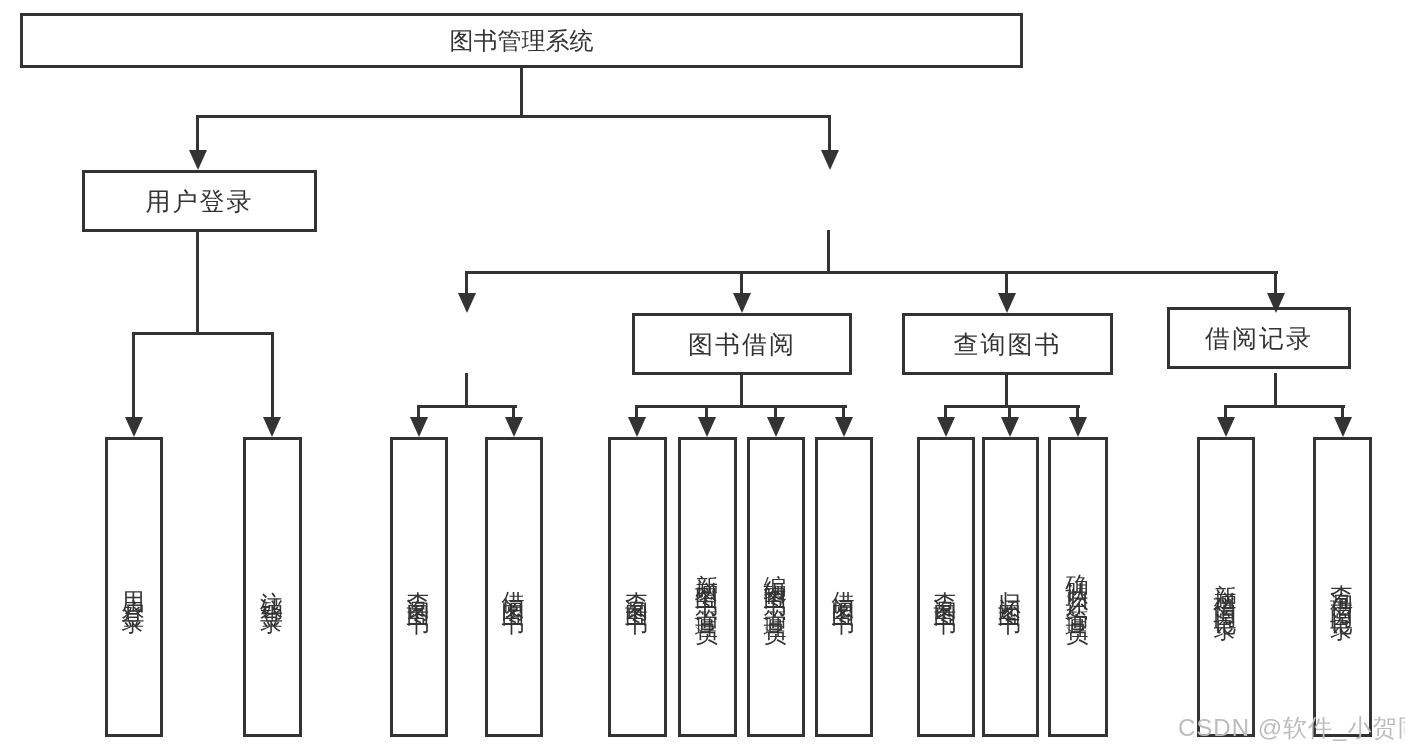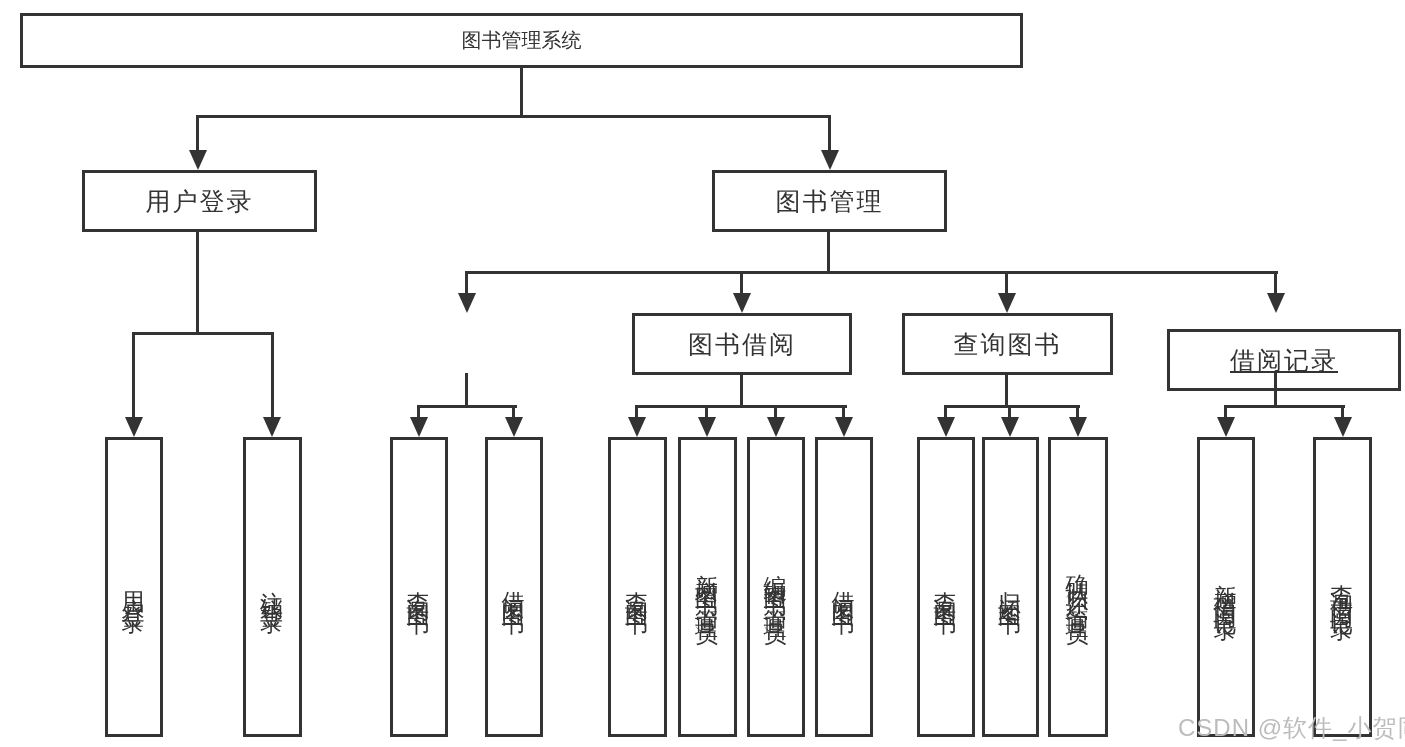--- a/index.html
+++ b/index.html
@@ -1,21 +1,21 @@
 <!DOCTYPE html>
 <html><head>
 <meta charset="utf-8">
 <style>
   html,body{margin:0;padding:0;background:#ffffff;}
   body{font-family:"Liberation Sans", sans-serif;}
   .canvas{position:relative;width:1405px;height:747px;background:#ffffff;overflow:hidden;}
   .box{position:absolute;box-sizing:border-box;border:3px solid #333333;background:#ffffff;
        display:flex;align-items:center;justify-content:center;color:#333333;}
   .hlabel{font-size:25px;letter-spacing:2px;}
-  .root{font-size:20px;}
+  .root{font-size:24px;}
   .vbox{}
   .vtext{writing-mode:vertical-rl;text-orientation:mixed;font-size:23px;letter-spacing:7px;
          color:#333333;white-space:nowrap;}
   .ln{position:absolute;background:#333333;}
   .ah{position:absolute;width:0;height:0;border-left:9px solid transparent;
       border-right:9px solid transparent;border-top:20px solid #333333;}
   .watermark{position:absolute;left:1178px;top:712px;font-size:24px;color:#bcbcbc;
              letter-spacing:1px;white-space:nowrap;}
 </style>
 </head>
@@ -24,34 +24,31 @@
 <div class="canvas">
 
   <div class="box root" style="left:20px;top:13px;width:1003px;height:55px;">
     <span>图书管理系统</span>
   </div>
 
   <div class="box hlabel" style="left:82px;top:170px;width:235px;height:62px;">
     <span>用户登录</span>
   </div>
 
-  <div class="box hlabel" style="left:712px;top:170px;width:235px;height:62px;">
-    <span>图书管理</span>
-  </div>
 
 
   <div class="box hlabel" style="left:632px;top:313px;width:220px;height:62px;">
     <span>图书借阅</span>
   </div>
 
   <div class="box hlabel" style="left:902px;top:313px;width:211px;height:62px;">
     <span>查询图书</span>
   </div>
 
-  <div class="box hlabel" style="left:1167px;top:329px;width:234px;height:62px;text-decoration:underline;">
+  <div class="box hlabel" style="left:1167px;top:307px;width:184px;height:62px;">
     <span>借阅记录</span>
   </div>
 
   <div class="box vbox" style="left:105px;top:437px;width:58px;height:300px;">
     <span class="vtext">用户登录</span>
   </div>
   <div class="box vbox" style="left:243px;top:437px;width:59px;height:300px;">
     <span class="vtext">注销登录</span>
   </div>
 

